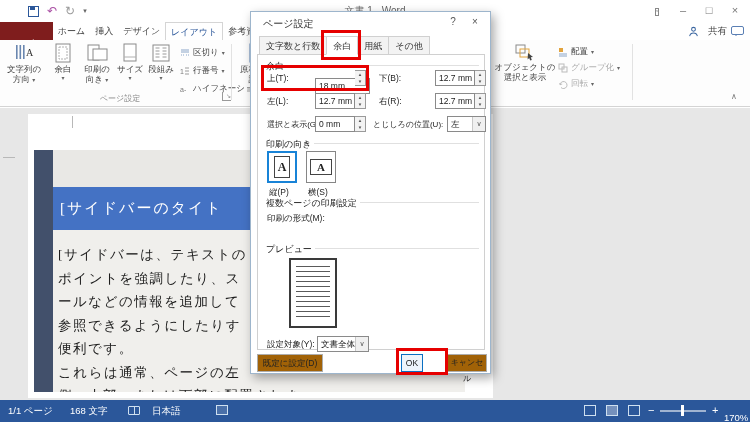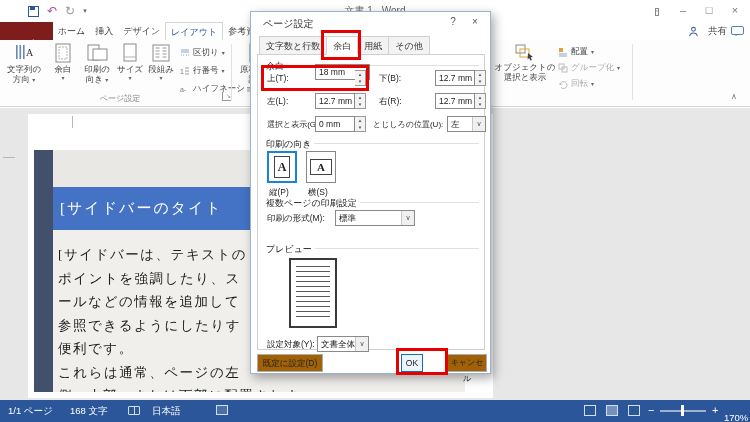--- a/index.html
+++ b/index.html
@@ -303,21 +303,21 @@
       <span class="dtab">用紙</span>
       <span class="dtab">その他</span>
     </div>
 
     <div class="panel"></div>
 
     <div class="sectline" style="left:12px; top:53px; width:216px;"></div>
     <div class="sectlbl" style="left:12px; top:48px;">余白</div>
 
     <div class="fld-lbl" style="left:16px; top:61px;text-align:right;">上(T):</div>
-    <div class="fld" style="left:64px; top:52px; width:55px;">18 mm</div>
+    <div class="fld" style="left:64px; top:66px; width:55px;">18 mm</div>
     <div class="spin" style="left:104px; top:58px;">
       <span>▲</span>
       <span>▼</span>
     </div>
     <div class="fld-lbl" style="left:128px; top:61px;">下(B):</div>
     <div class="fld" style="left:184px; top:58px; width:40px;">12.7 mm</div>
     <div class="spin" style="left:224px; top:58px;">
       <span>▲</span>
       <span>▼</span>
     </div>
@@ -354,24 +354,20 @@
     </div>
     <div class="orient-btn unsel" style="left:55px; top:139px;">
       <span class="pgicon land">A</span>
     </div>
     <div class="fld-lbl" style="left:18px; top:175px;">縦(P)</div>
     <div class="fld-lbl" style="left:57px; top:175px;">横(S)</div>
 
     <div class="sectline" style="left:12px; top:190px; width:216px;"></div>
     <div class="sectlbl" style="left:12px; top:185px;">複数ページの印刷設定</div>
     <div class="fld-lbl" style="left:16px; top:201px;">印刷の形式(M):</div>
-    <div class="combo" style="left:84px; top:198px; width:80px;">
-      <span>標準</span>
-      <span class="dd">∨</span>
-    </div>
 
     <div class="sectline" style="left:12px; top:236px; width:216px;"></div>
     <div class="sectlbl" style="left:12px; top:231px;">プレビュー</div>
     <div class="preview-page">
       <div class="preview-lines"></div>
     </div>
 
     <div class="fld-lbl" style="left:16px; top:327px;">設定対象(Y):</div>
     <div class="combo" style="left:66px; top:324px; width:52px;">
       <span>文書全体</span>

